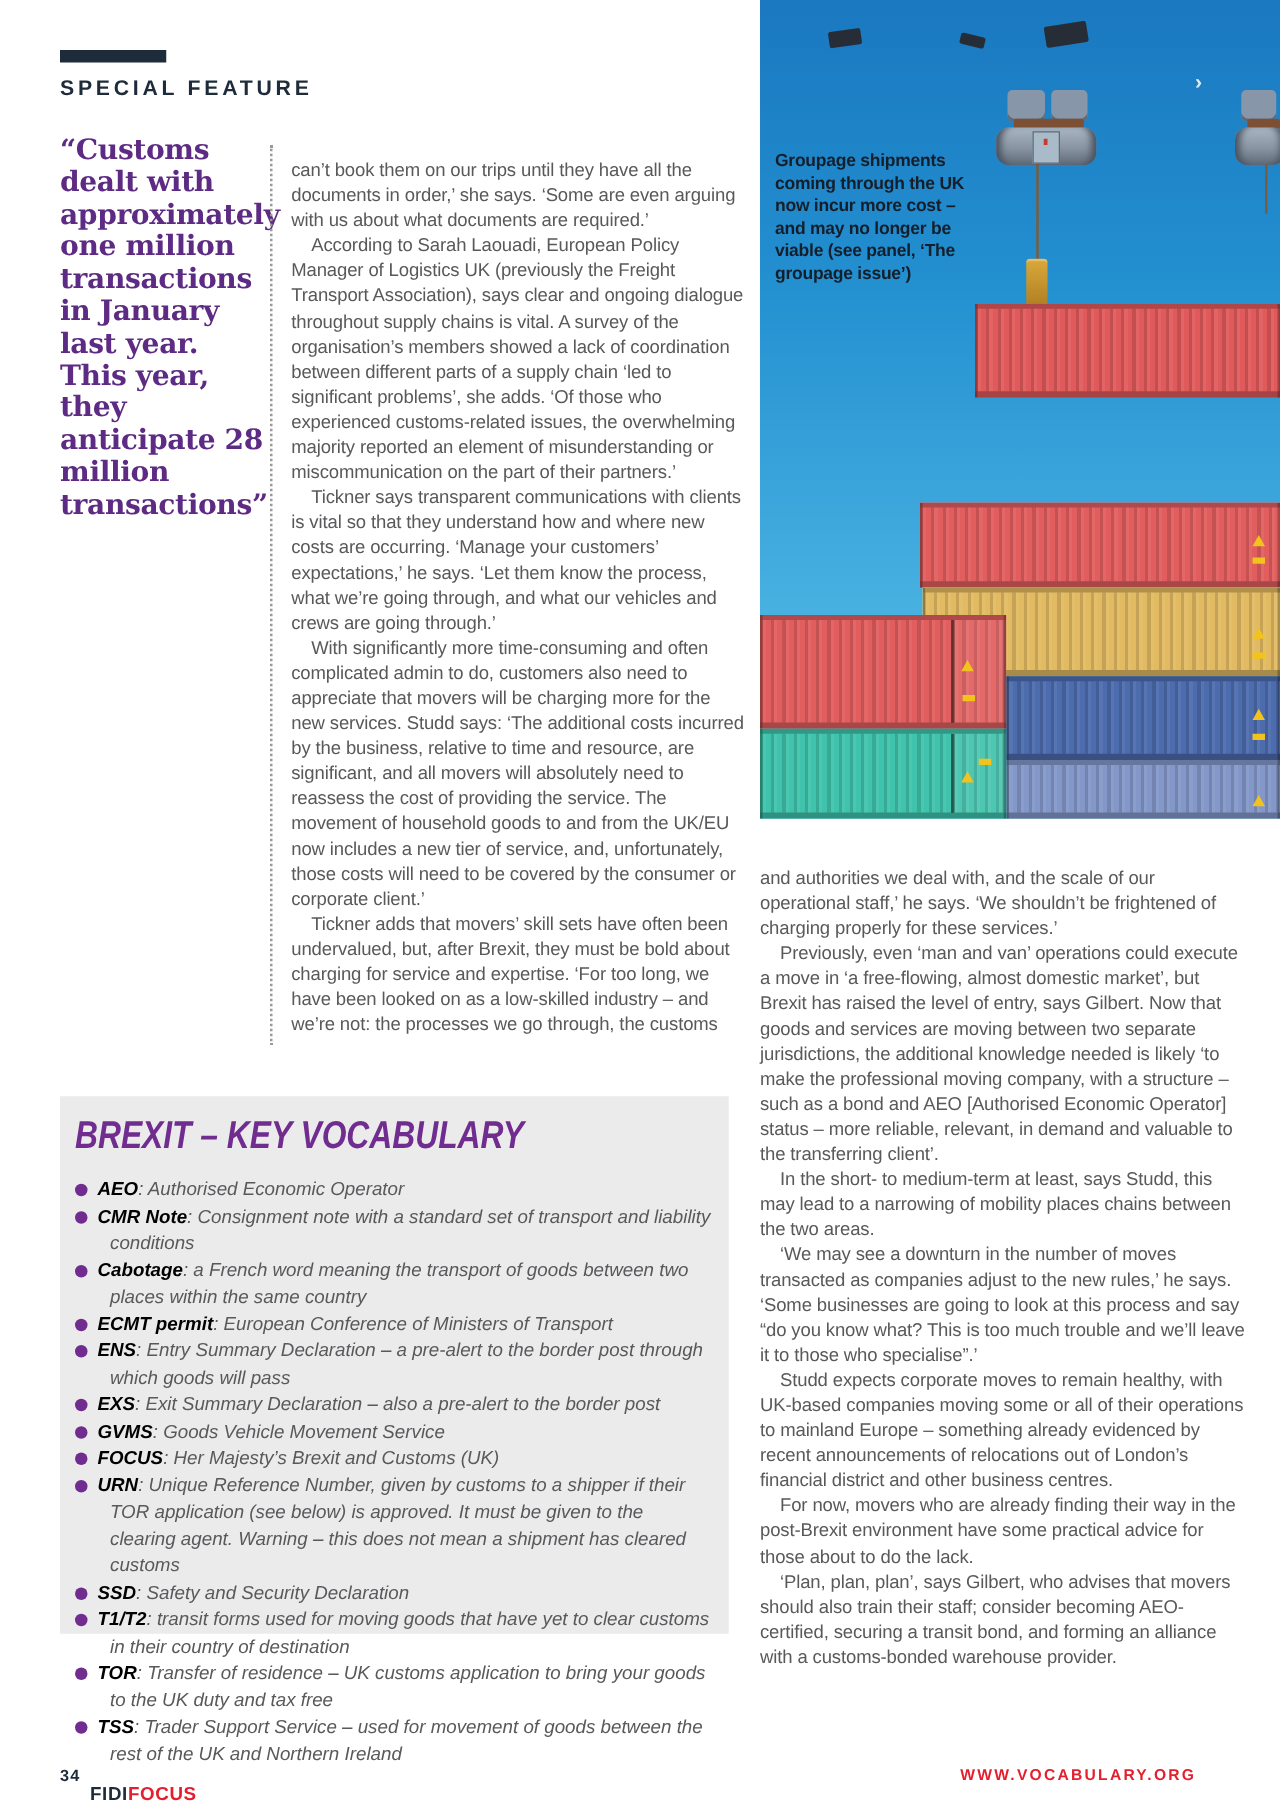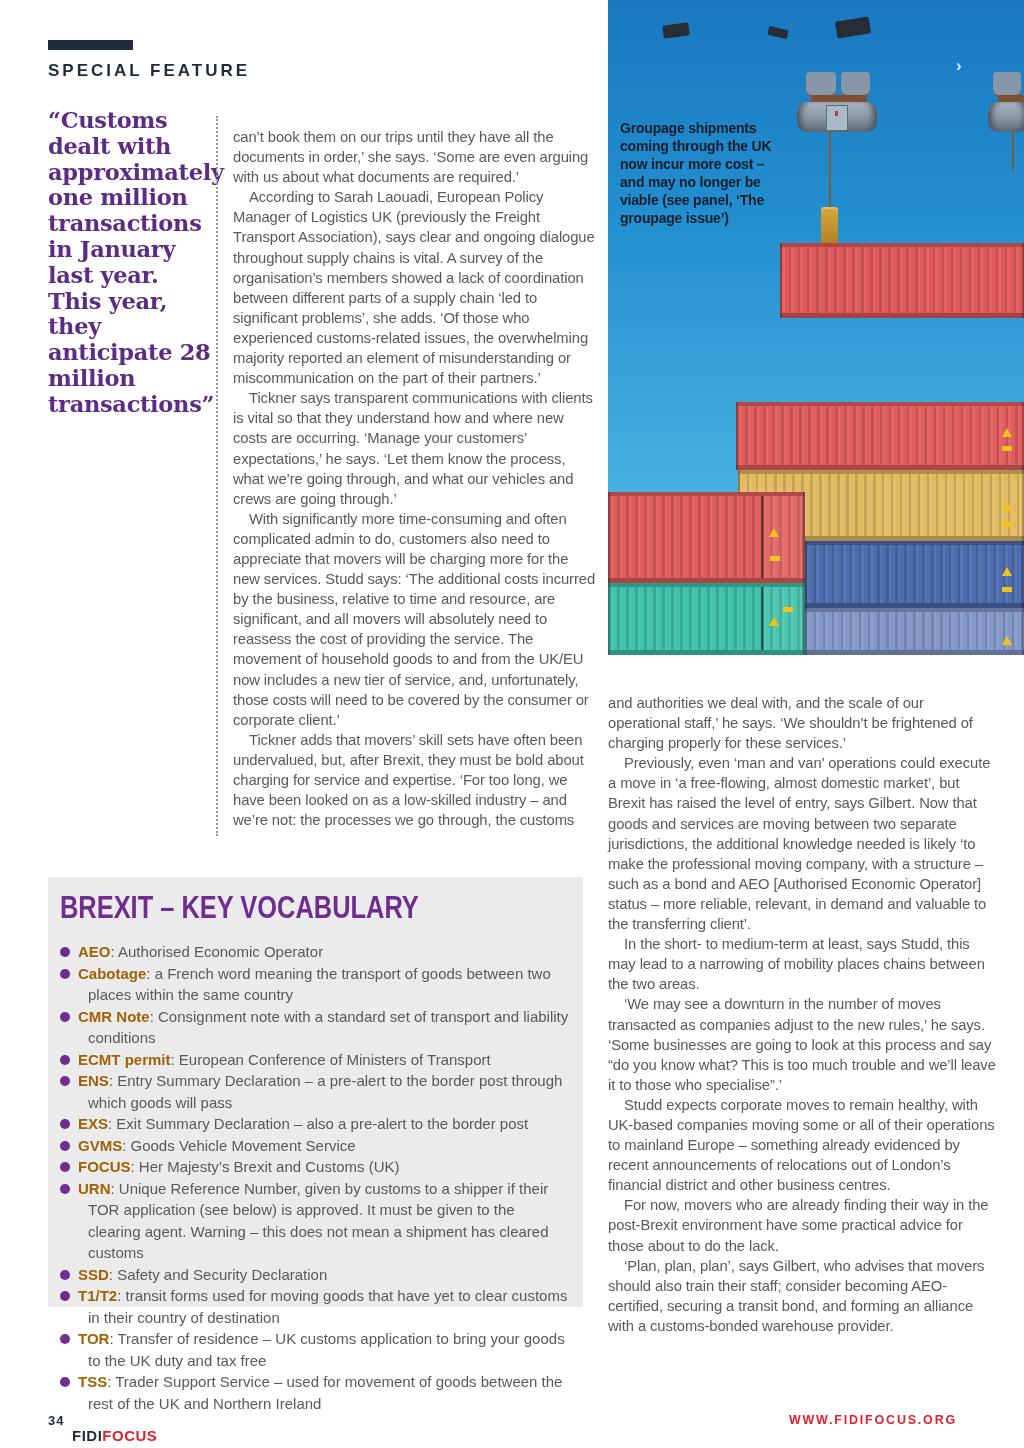--- a/index.html
+++ b/index.html
@@ -64,30 +64,30 @@
        border-right:5px solid transparent;border-bottom:9px solid #f2c21d;}
   .tag{position:absolute;width:10px;height:5px;background:#f2c21d;}
 
   .photo-caption{position:absolute;left:12px;top:119px;width:172px;
                  font-size:14px;line-height:18px;font-weight:bold;color:#151f2b;
                  letter-spacing:-0.2px;}
   .sky-chevron{position:absolute;left:348px;top:57px;color:rgba(255,255,255,.85);
                font-size:17px;font-weight:bold;line-height:1;}
 
   
-  .panel{position:absolute;left:48px;top:877px;width:535px;height:430px;background:#ebebec;}
+  .panel{position:absolute;left:48px;top:877px;width:535px;height:430px;background:#ebebec;font-style:italic;}
   .panel-title{position:absolute;left:12px;top:13px;font-size:31px;font-weight:bold;
                color:#702c8f;letter-spacing:0;white-space:nowrap;
                transform:scaleX(0.82);transform-origin:left top;}
   .vocab{position:absolute;left:0;top:64px;right:14px;margin:0;padding:0;list-style:none;
          font-size:15px;line-height:21.5px;color:#59595c;}
   .vocab li{position:relative;margin:0;padding-left:40px;text-indent:-10px;}
   .vocab li .dot{position:absolute;left:12px;top:6px;width:10px;height:10px;border-radius:50%;
                  background:#702c8f;}
-  .vocab b{color:#a16207;}
+  .vocab b{color:#000000;}
 
   
   .footer{position:absolute;left:0;top:1410px;width:1024px;height:24px;font-weight:bold;}
   .pageno{position:absolute;left:48px;top:3px;font-size:13px;color:#1d2b3a;letter-spacing:1px;}
   .brand{position:absolute;left:72px;top:17px;font-size:15px;letter-spacing:0.5px;}
   .brand .b1{color:#1d2b3a;}
   .brand .b2{color:#e41e2d;}
   .site{position:absolute;right:67px;top:3px;font-size:12.5px;color:#e41e2d;letter-spacing:1.8px;}
 </style>
 </head>
@@ -180,34 +180,34 @@
     <p>‘We may see a downturn in the number of moves transacted as companies adjust to the new rules,’ he says. ‘Some businesses are going to look at this process and say “do you know what? This is too much trouble and we’ll leave it to those who specialise”.’</p>
     <p>Studd expects corporate moves to remain healthy, with UK-based companies moving some or all of their operations to mainland Europe – something already evidenced by recent announcements of relocations out of London’s financial district and other business centres.</p>
     <p>For now, movers who are already finding their way in the post-Brexit environment have some practical advice for those about to do the lack.</p>
     <p>‘Plan, plan, plan’, says Gilbert, who advises that movers should also train their staff; consider becoming AEO-certified, securing a transit bond, and forming an alliance with a customs-bonded warehouse provider.</p>
   </div>
 
   <div class="panel">
     <div class="panel-title">BREXIT – KEY VOCABULARY</div>
     <ul class="vocab">
       <li><span class="dot"></span><b>AEO</b><span>: Authorised Economic Operator</span></li>
+      <li><span class="dot"></span><b>CMR Note</b><span>: Consignment note with a standard set of transport and liability conditions</span></li>
       <li><span class="dot"></span><b>Cabotage</b><span>: a French word meaning the transport of goods between two places within the same country</span></li>
-      <li><span class="dot"></span><b>CMR Note</b><span>: Consignment note with a standard set of transport and liability conditions</span></li>
       <li><span class="dot"></span><b>ECMT permit</b><span>: European Conference of Ministers of Transport</span></li>
       <li><span class="dot"></span><b>ENS</b><span>: Entry Summary Declaration – a pre-alert to the border post through which goods will pass</span></li>
       <li><span class="dot"></span><b>EXS</b><span>: Exit Summary Declaration – also a pre-alert to the border post</span></li>
       <li><span class="dot"></span><b>GVMS</b><span>: Goods Vehicle Movement Service</span></li>
       <li><span class="dot"></span><b>FOCUS</b><span>: Her Majesty’s Brexit and Customs (UK)</span></li>
       <li><span class="dot"></span><b>URN</b><span>: Unique Reference Number, given by customs to a shipper if their TOR application (see below) is approved. It must be given to the clearing agent. Warning – this does not mean a shipment has cleared customs</span></li>
       <li><span class="dot"></span><b>SSD</b><span>: Safety and Security Declaration</span></li>
       <li><span class="dot"></span><b>T1/T2</b><span>: transit forms used for moving goods that have yet to clear customs in their country of destination</span></li>
       <li><span class="dot"></span><b>TOR</b><span>: Transfer of residence – UK customs application to bring your goods to the UK duty and tax free</span></li>
       <li><span class="dot"></span><b>TSS</b><span>: Trader Support Service – used for movement of goods between the rest of the UK and Northern Ireland</span></li>
     </ul>
   </div>
 
   <div class="footer">
     <span class="pageno">34</span>
     <span class="brand"><span class="b1">FIDI</span><span class="b2">FOCUS</span></span>
-    <span class="site">WWW.FIDIFOCUS.ORG</span>
+    <span class="site">WWW.VOCABULARY.ORG</span>
   </div>
 
 </div>
 
 </body></html>

